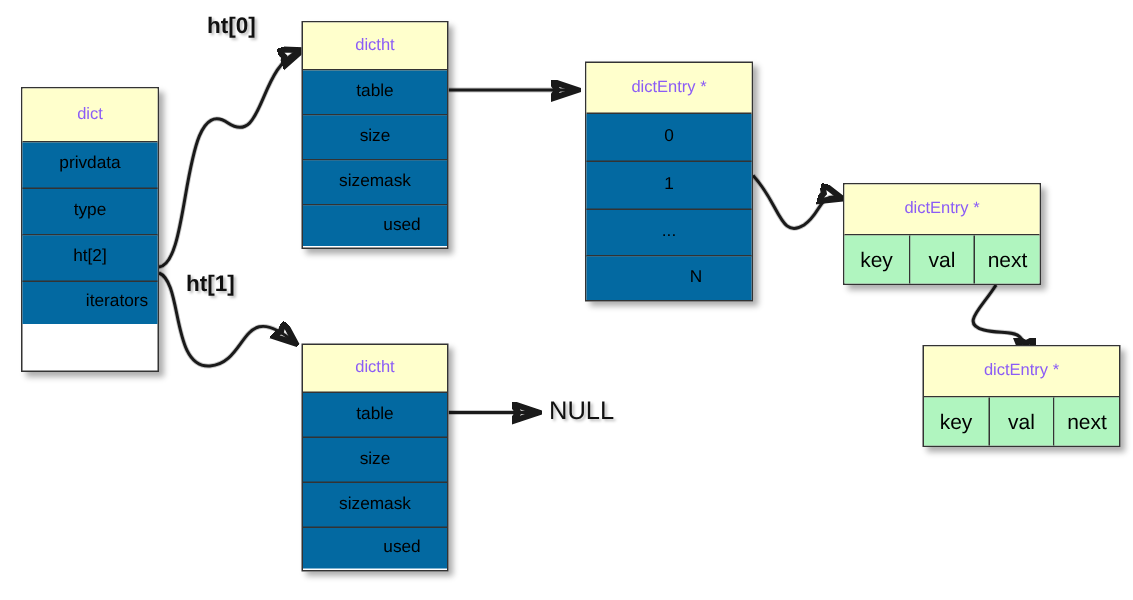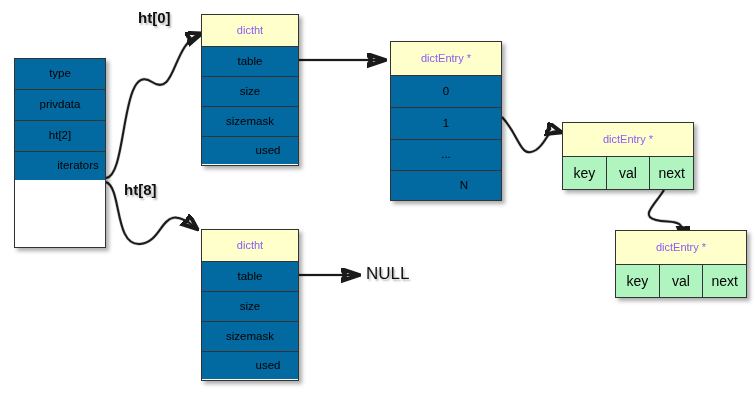--- a/index.html
+++ b/index.html
@@ -148,22 +148,23 @@
       <path d="M664,190 C654,206 640,216 656,220 C672,224 684,216 684,240" marker-end="url(#ah)"></path>
     </g>
 
     <g>
       <path class="shadow" d="M299,275 L358,275"></path>
       <path class="thin" d="M299,275 L358,275" stroke="#3a3a3a" marker-end="url(#ahthin)"></path>
     </g>
   </svg>
 
   <div class="box" style="left:14px; top:58px; width:92px; height:190px;">
+    <div class="hdr" style="height:36px;">dict</div>
+    <div class="row" style="height:31px;">privdata</div>
     <div class="row" style="height:31px;">type</div>
-    <div class="row" style="height:31px;">privdata</div>
     <div class="row" style="height:31px;">ht[2]</div>
     <div class="row last" style="height:28px;">iterators</div>
   </div>
 
   <div class="box" style="left:201px; top:14px; width:98px; height:152px;">
     <div class="hdr" style="height:32px;">dictht</div>
     <div class="row" style="height:30px;">table</div>
     <div class="row" style="height:30px;">size</div>
     <div class="row" style="height:30px;">sizemask</div>
     <div class="row last" style="height:27px;">used</div>
@@ -198,17 +199,17 @@
     <div class="hdr" style="height:34px;">dictEntry *</div>
     <div class="cells" style="height:32px;">
       <div class="cell">key</div>
       <div class="cell">val</div>
       <div class="cell last">next</div>
     </div>
   </div>
 
   <div class="label" style="left:138px; top:10px;">ht[0]</div>
 
-  <div class="label" style="left:124px; top:182px;">ht[8]</div>
+  <div class="label" style="left:124px; top:182px;">ht[1]</div>
 
   <div class="label plain" style="left:366px; top:265px;">NULL</div>
 
 </div>
 
 </body></html>

